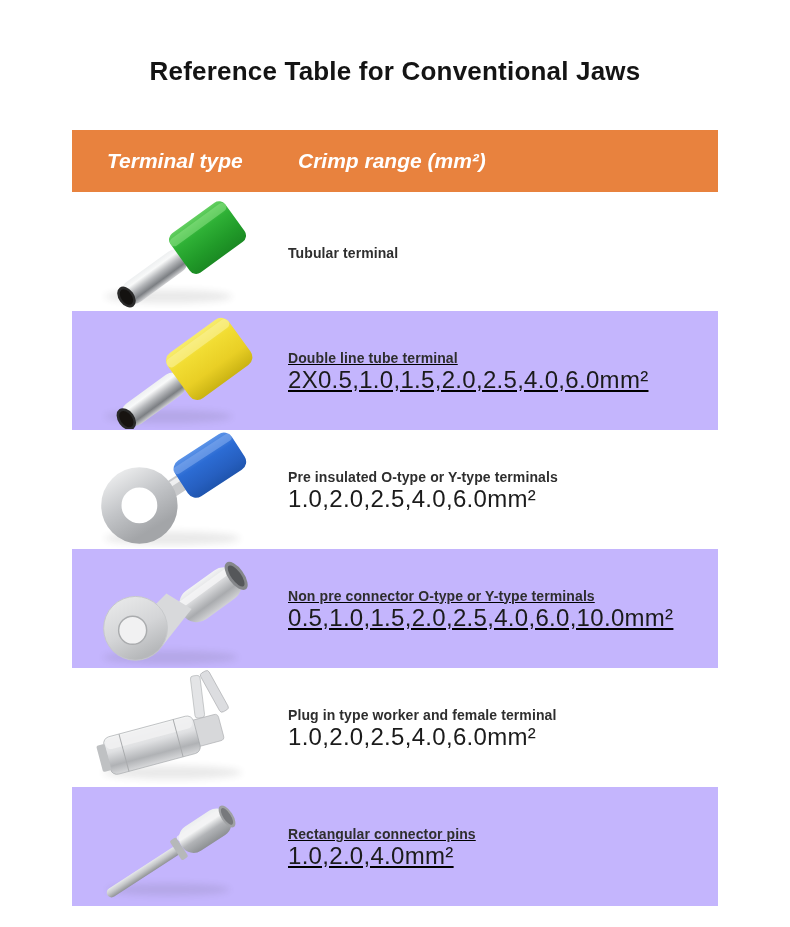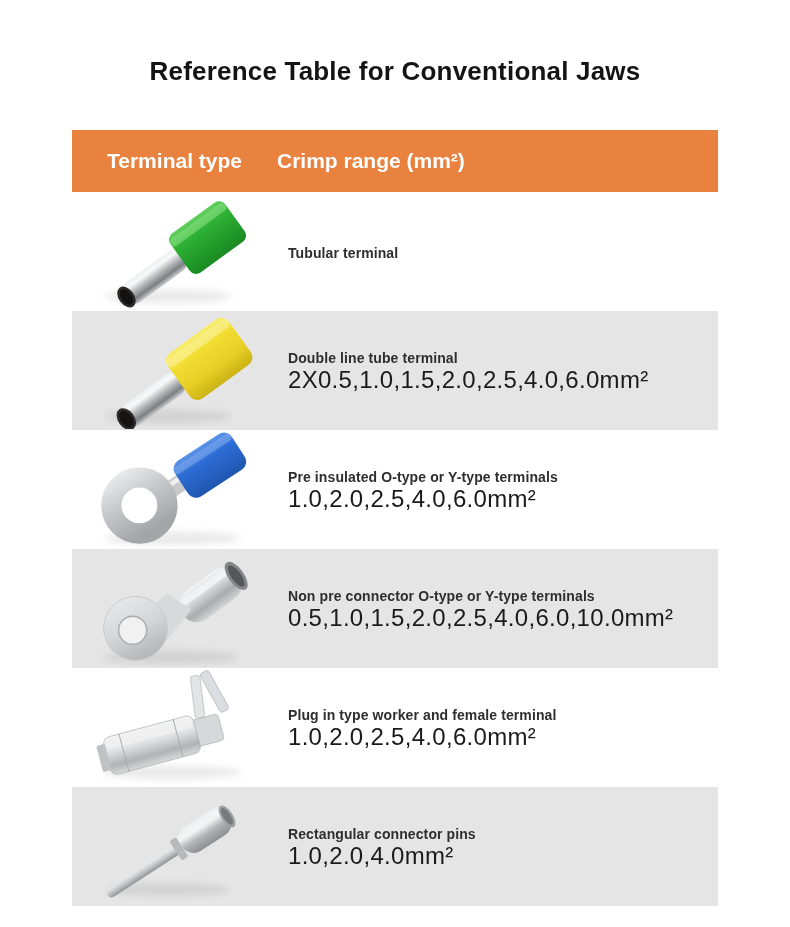--- a/index.html
+++ b/index.html
@@ -9,27 +9,27 @@
   .title {
     position:absolute; top:56px; left:0; width:790px;
     text-align:center; font-size:26px; font-weight:bold; color:#141414;
     letter-spacing:0.2px;
   }
 
   .ref-table { position:absolute; left:72px; top:130px; width:646px; }
 
   .thead {
     position:relative; height:62px; background:#E8823E;
-    color:#ffffff; font-weight:bold; font-size:21px;
+    color:#ffffff; font-weight:bold; font-size:21px;font-style:italic;
   }
   .thead .c1 { position:absolute; left:35px; top:50%; transform:translateY(-50%); white-space:nowrap; }
-  .thead .c2 { position:absolute; left:205px; top:50%; transform:translateY(-50%); white-space:nowrap; }
+  .thead .c2 { position:absolute; left:226px; top:50%; transform:translateY(-50%); white-space:nowrap; }
 
   .trow { display:flex; height:119px; align-items:center; background:#ffffff; }
-  .trow.alt { background:#e5e5e5; }
+  .trow.alt { background:#c4b5fd;text-decoration:underline; }
 
   .photo { flex:0 0 216px; width:216px; height:119px;
     display:flex; align-items:center; justify-content:center; }
   .photo svg { display:block; }
 
   .info { display:flex; flex-direction:column; justify-content:center; 
     padding-right:8px; transform:translateY(1px); min-width:0; }
   .label { font-size:14px; font-weight:bold; color:#2e2e2e; letter-spacing:0.1px; white-space:nowrap; }
   .value { font-size:24px; color:#1b1b1b; letter-spacing:0.3px; white-space:nowrap; }
 </style>

